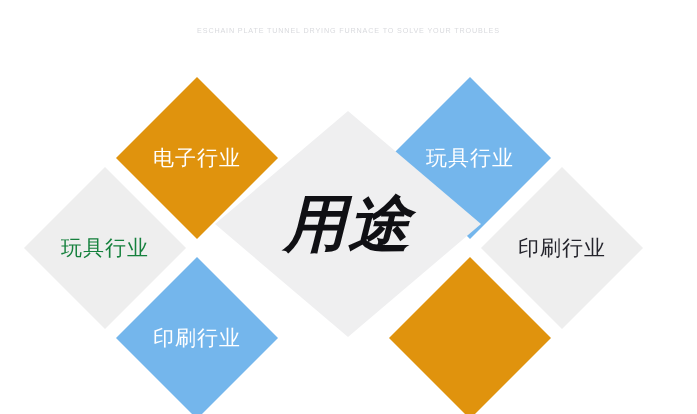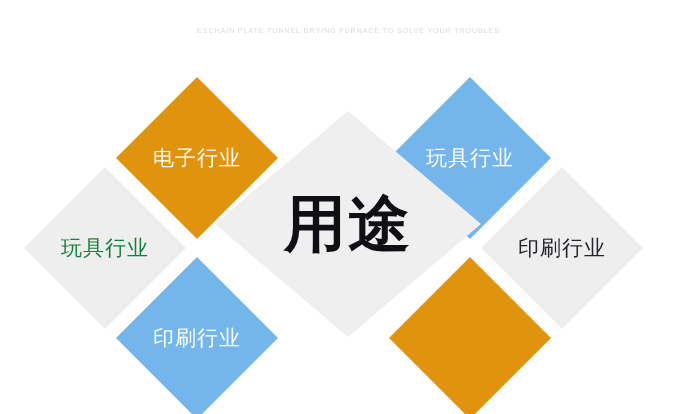--- a/index.html
+++ b/index.html
@@ -154,17 +154,17 @@
     <div class="diamond sat dark layer-color" id="node-plastics" style="left:389px; top:217px;">
       <svg class="shape" viewBox="0 0 100 100" preserveAspectRatio="none">
         <polygon points="50,0 100,50 50,100 0,50" fill="#e0930d"></polygon>
       </svg>
     </div>
 
     <div class="diamond layer-center" id="center-diamond" style="left:215px; top:71px;">
       <svg class="shape" viewBox="0 0 100 100" preserveAspectRatio="none">
         <polygon points="50,0 100,50 50,100 0,50" fill="#efeff0"></polygon>
       </svg>
-      <span class="dlabel" style="color: rgb(16, 16, 20);">用途</span>
+      <span class="dlabel" style="color: rgb(16, 16, 20); font-style: italic;">用途</span>
     </div>
 
   </div>
 </div>
 
 </body></html>

